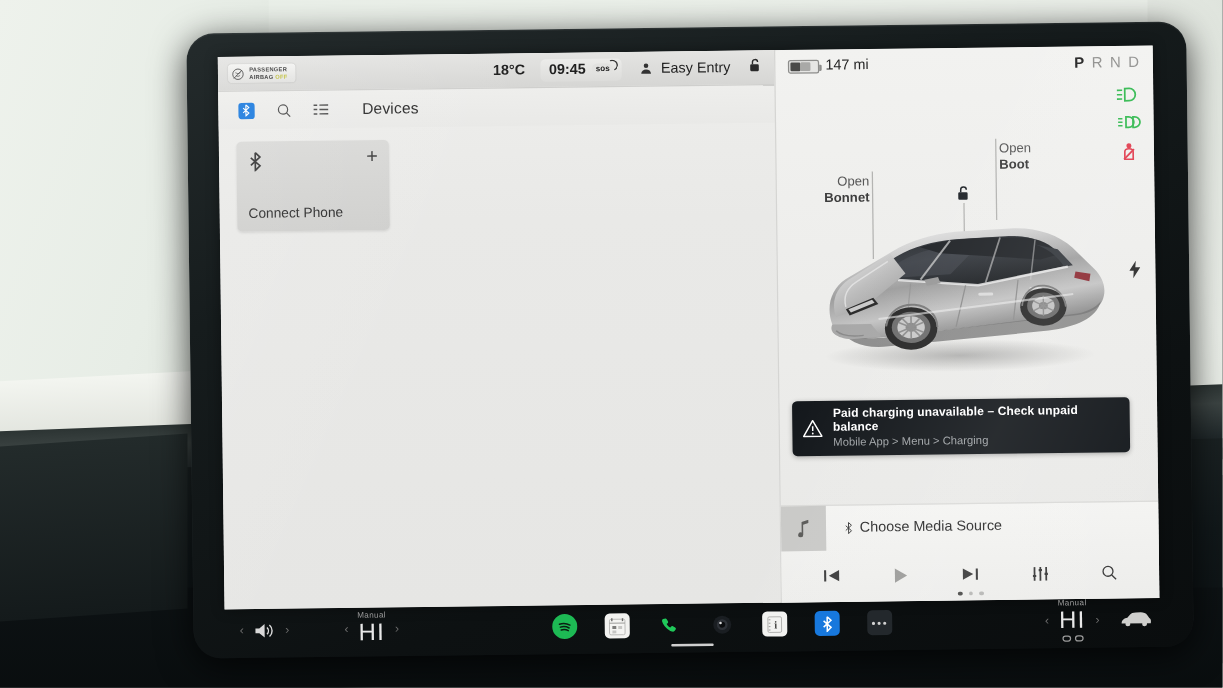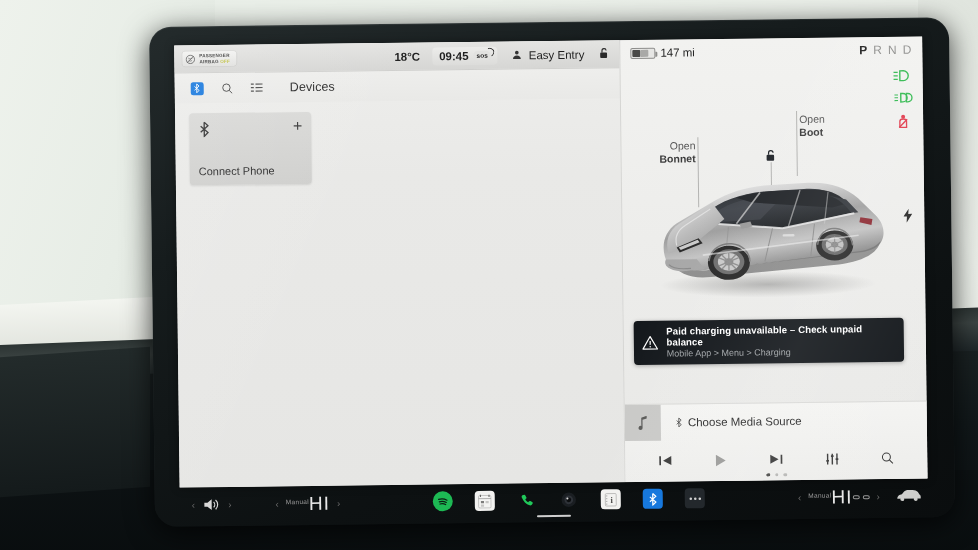--- a/index.html
+++ b/index.html
@@ -232,21 +232,21 @@
   .page-dots i { width:3.5px; height:3.5px; border-radius:50%; background:#b7b7b5; display:block;}
   .page-dots i.on { background:#4a4a48; }
 
   
   .dock {
     position:absolute; left:25px; bottom:6px; width:748px; height:32px;
     display:flex; align-items:center;
     color:#cfcfcf;
   }
   .climate { display:flex; align-items:center; gap:7px; }
-  .climate-temp { display:flex; flex-direction:row; align-items:center; line-height:1; }
+  .climate-temp { display:flex; flex-direction:column; align-items:center; line-height:1; }
   .climate-mode { font-size:6.5px; color:#9a9a9a; letter-spacing:.3px; margin-bottom:1px;}
   .climate-val { font-size:19px; color:#e8e8e8; font-weight:300; letter-spacing:1px; }
   .chev { font-size:10px; color:#6d6d6d; }
   .vol { display:flex; align-items:center; gap:8px; margin-left:12px; }
   .dock-apps { flex:1; display:flex; align-items:center; justify-content:center; gap:22px; }
   .app-ico { width:20px; height:20px; display:flex; align-items:center; justify-content:center; border-radius:4px;}
   .app-spotify { background:#1db954; border-radius:50%; }
   .app-white { background:#f2f2f0; }
   .app-bt { background:#1778dd; }
   .app-dots { background:#23282c; }

